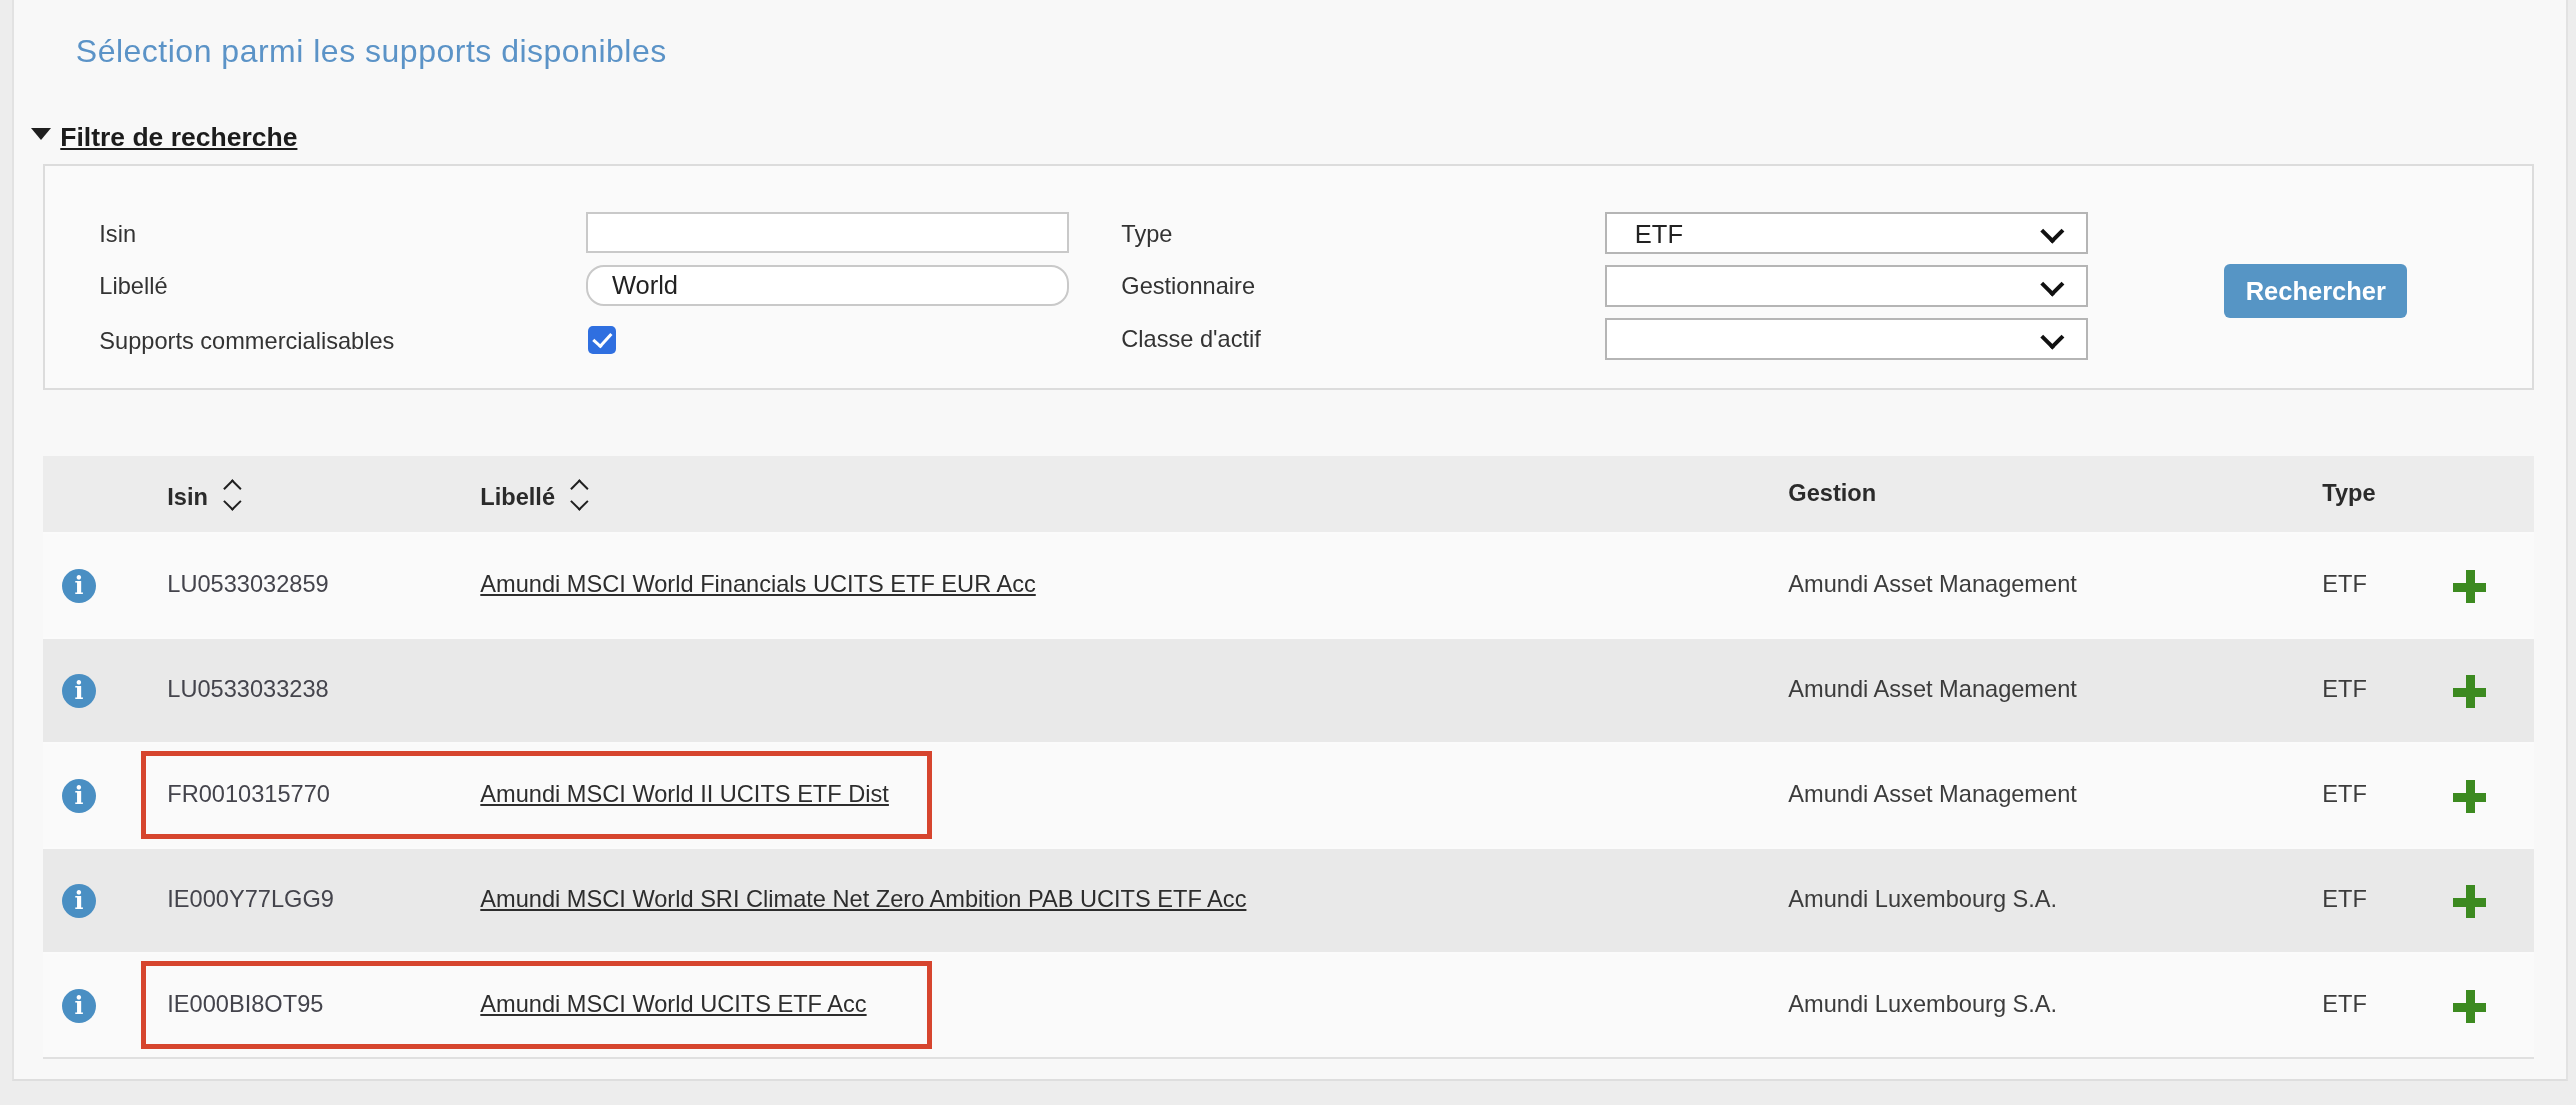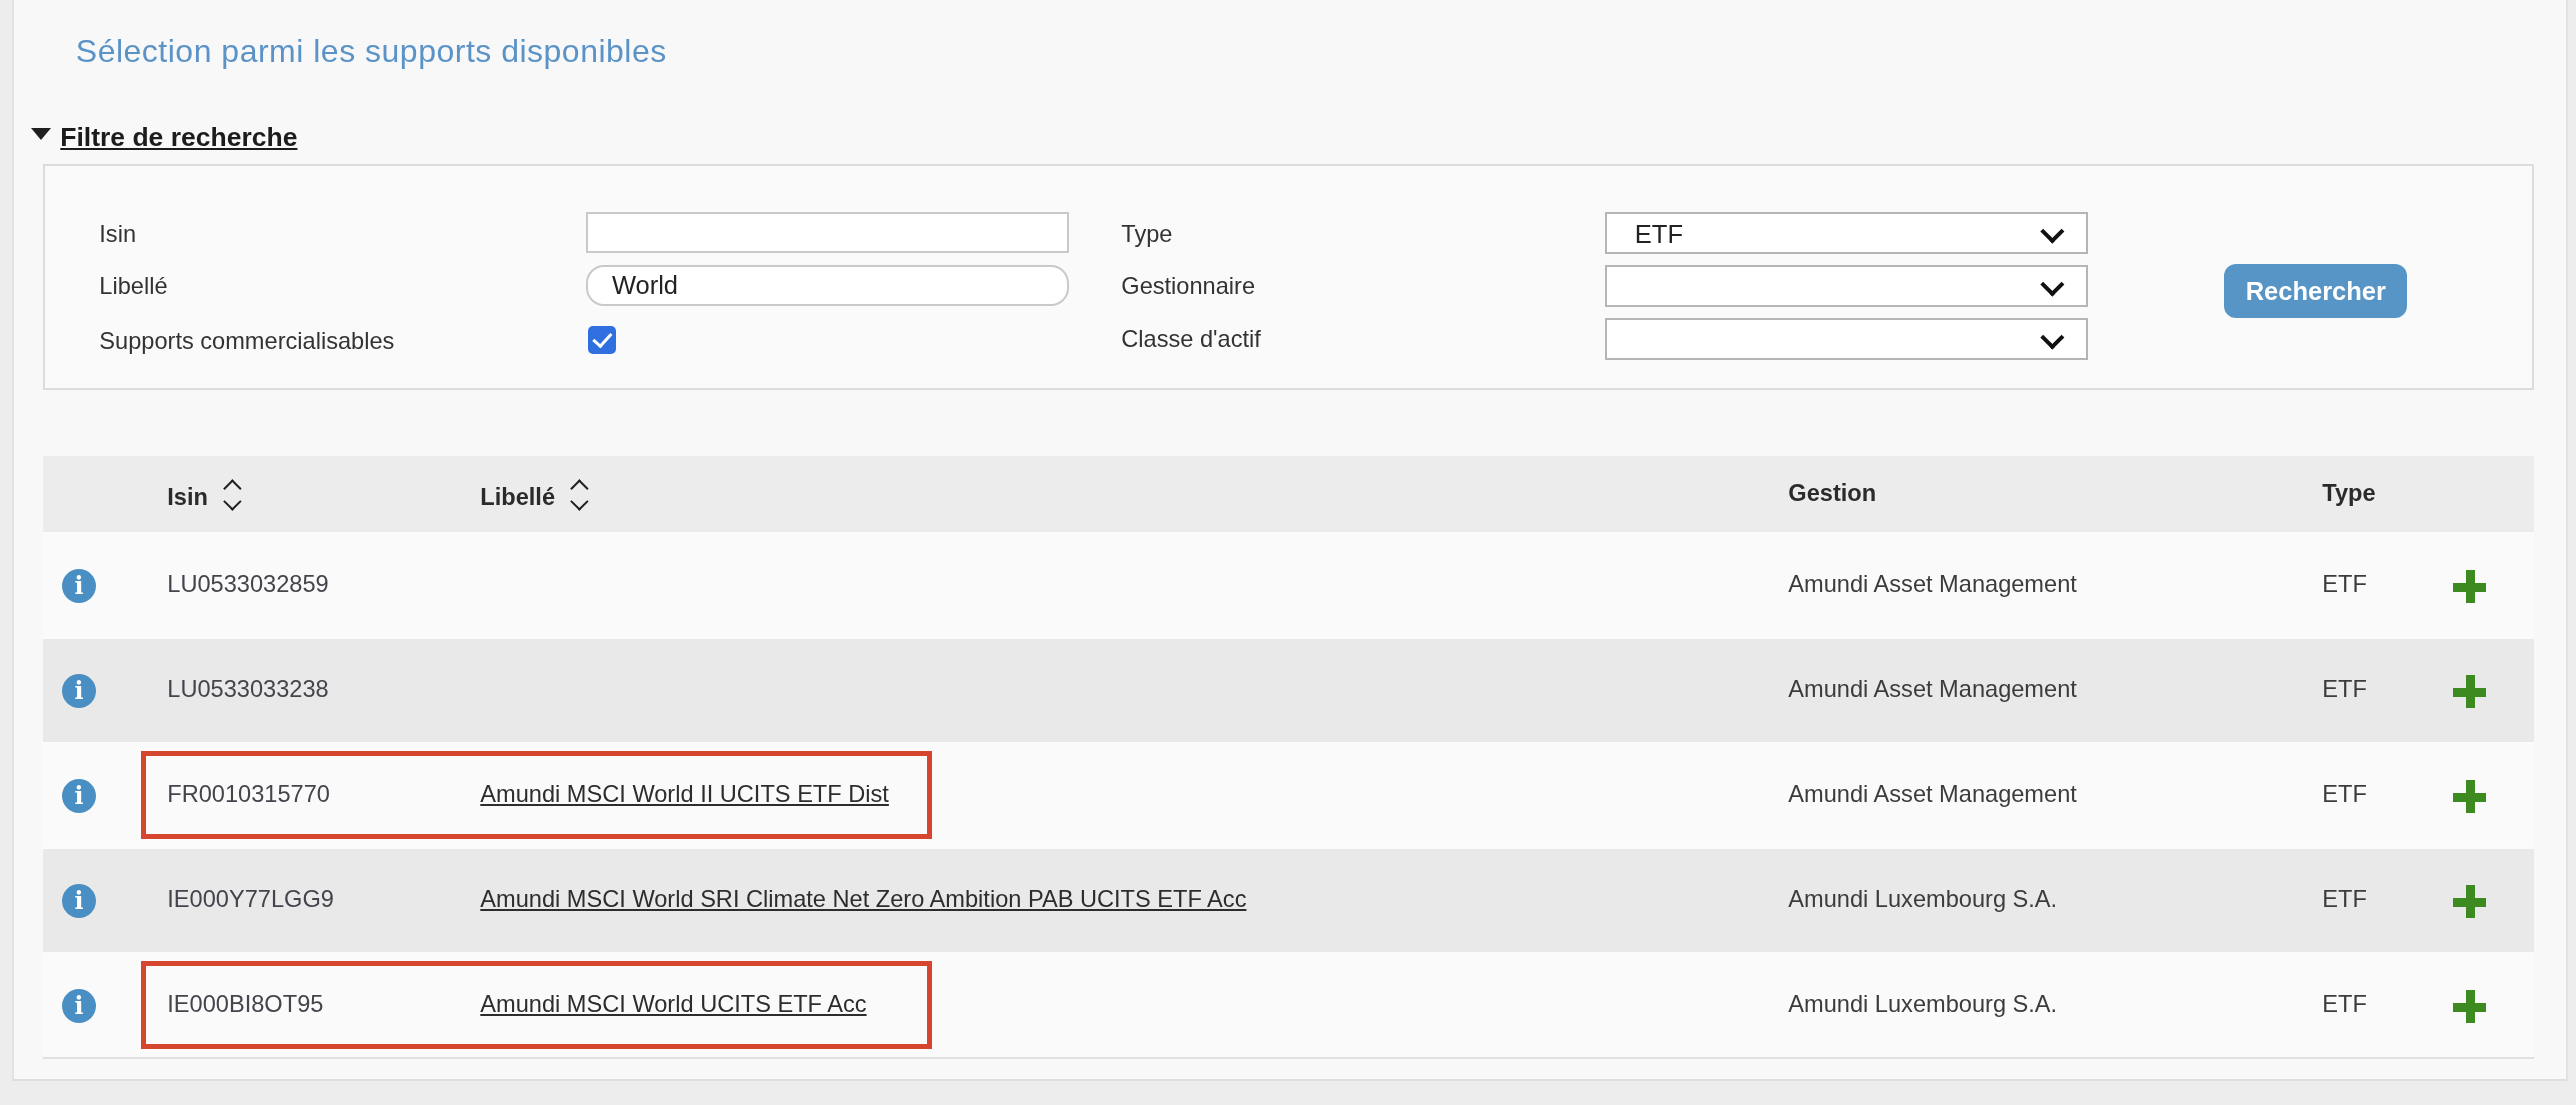--- a/index.html
+++ b/index.html
@@ -59,21 +59,21 @@
     position:absolute; left:543px; top:160px; width:27.5px; height:27.5px;
     background:#2f6fe0; border-radius:4.9px; cursor:pointer;
   }
   .checkbox::after {
     content:''; position:absolute; left:8.8px; top:2.9px; width:7.9px; height:14.7px;
     border-right:3.9px solid #fff; border-bottom:3.9px solid #fff;
     transform:rotate(42deg);
   }
   .search-btn {
     position:absolute; left:2179px; top:98px; width:183px; height:54px;
-    background:#5695c5; color:#fff; border:none; border-radius:12px;
+    background:#5695c5; color:#fff; border:none; border-radius:6px;
     font-family:"Liberation Sans", sans-serif;
     font-size:25.5px; font-weight:bold; cursor:pointer;
   }
   
   .rtable {
     position:absolute; left:29.5px; top:456px; width:2491px;
     border-bottom:2px solid #e0e0e0;
   }
   .thead {
     position:relative; height:76px; background:#ececec;
@@ -180,20 +180,21 @@
       <span class="hcell h-libelle"><span>Libellé</span><span class="sort-icon"></span></span>
       <span class="hcell h-gestion">Gestion</span>
       <span class="hcell h-type">Type</span>
     </div>
     <div id="table-body">
   <div class="trow row-odd">
     <span class="info-icon">
             <span class="i-glyph">i</span>
           </span>
     <span class="cell c-isin">LU0533032859</span>
+    <a class="cell c-libelle">Amundi MSCI World Financials UCITS ETF EUR Acc</a>
     <span class="cell c-gestion">Amundi Asset Management</span>
     <span class="cell c-type">ETF</span>
     <span class="plus-icon"></span>
 
   </div>
 
   <div class="trow row-even">
     <span class="info-icon">
             <span class="i-glyph">i</span>
           </span>

